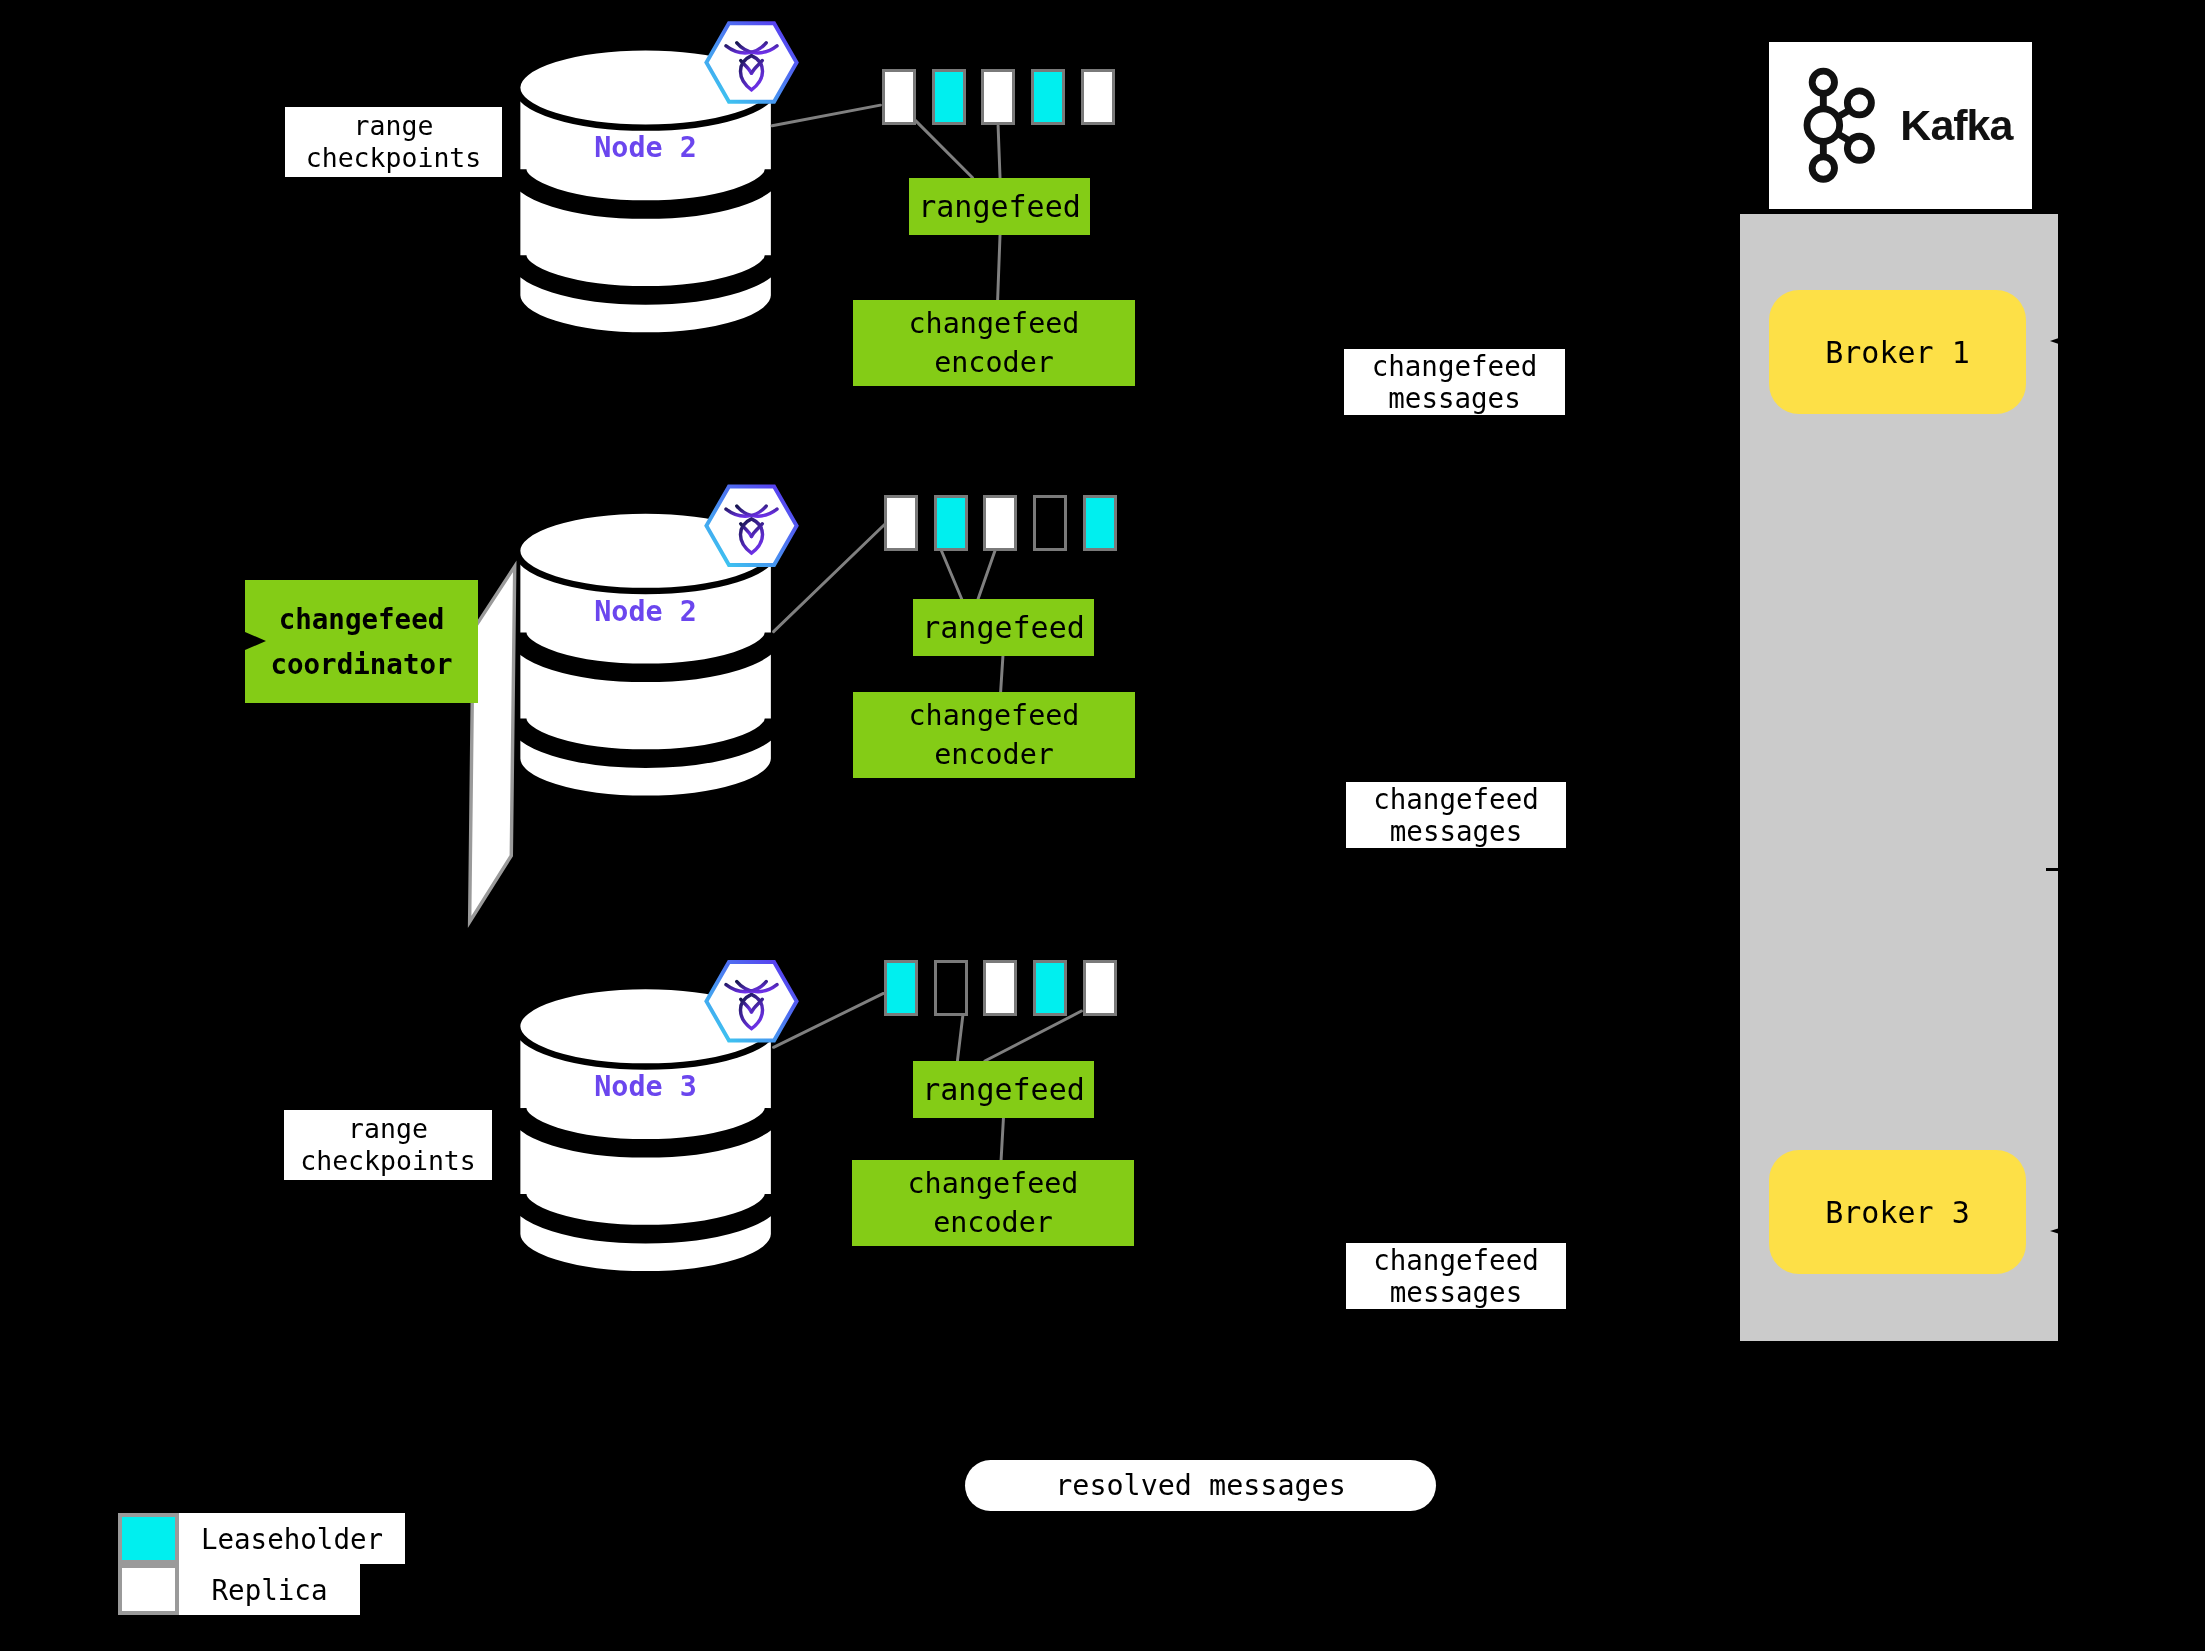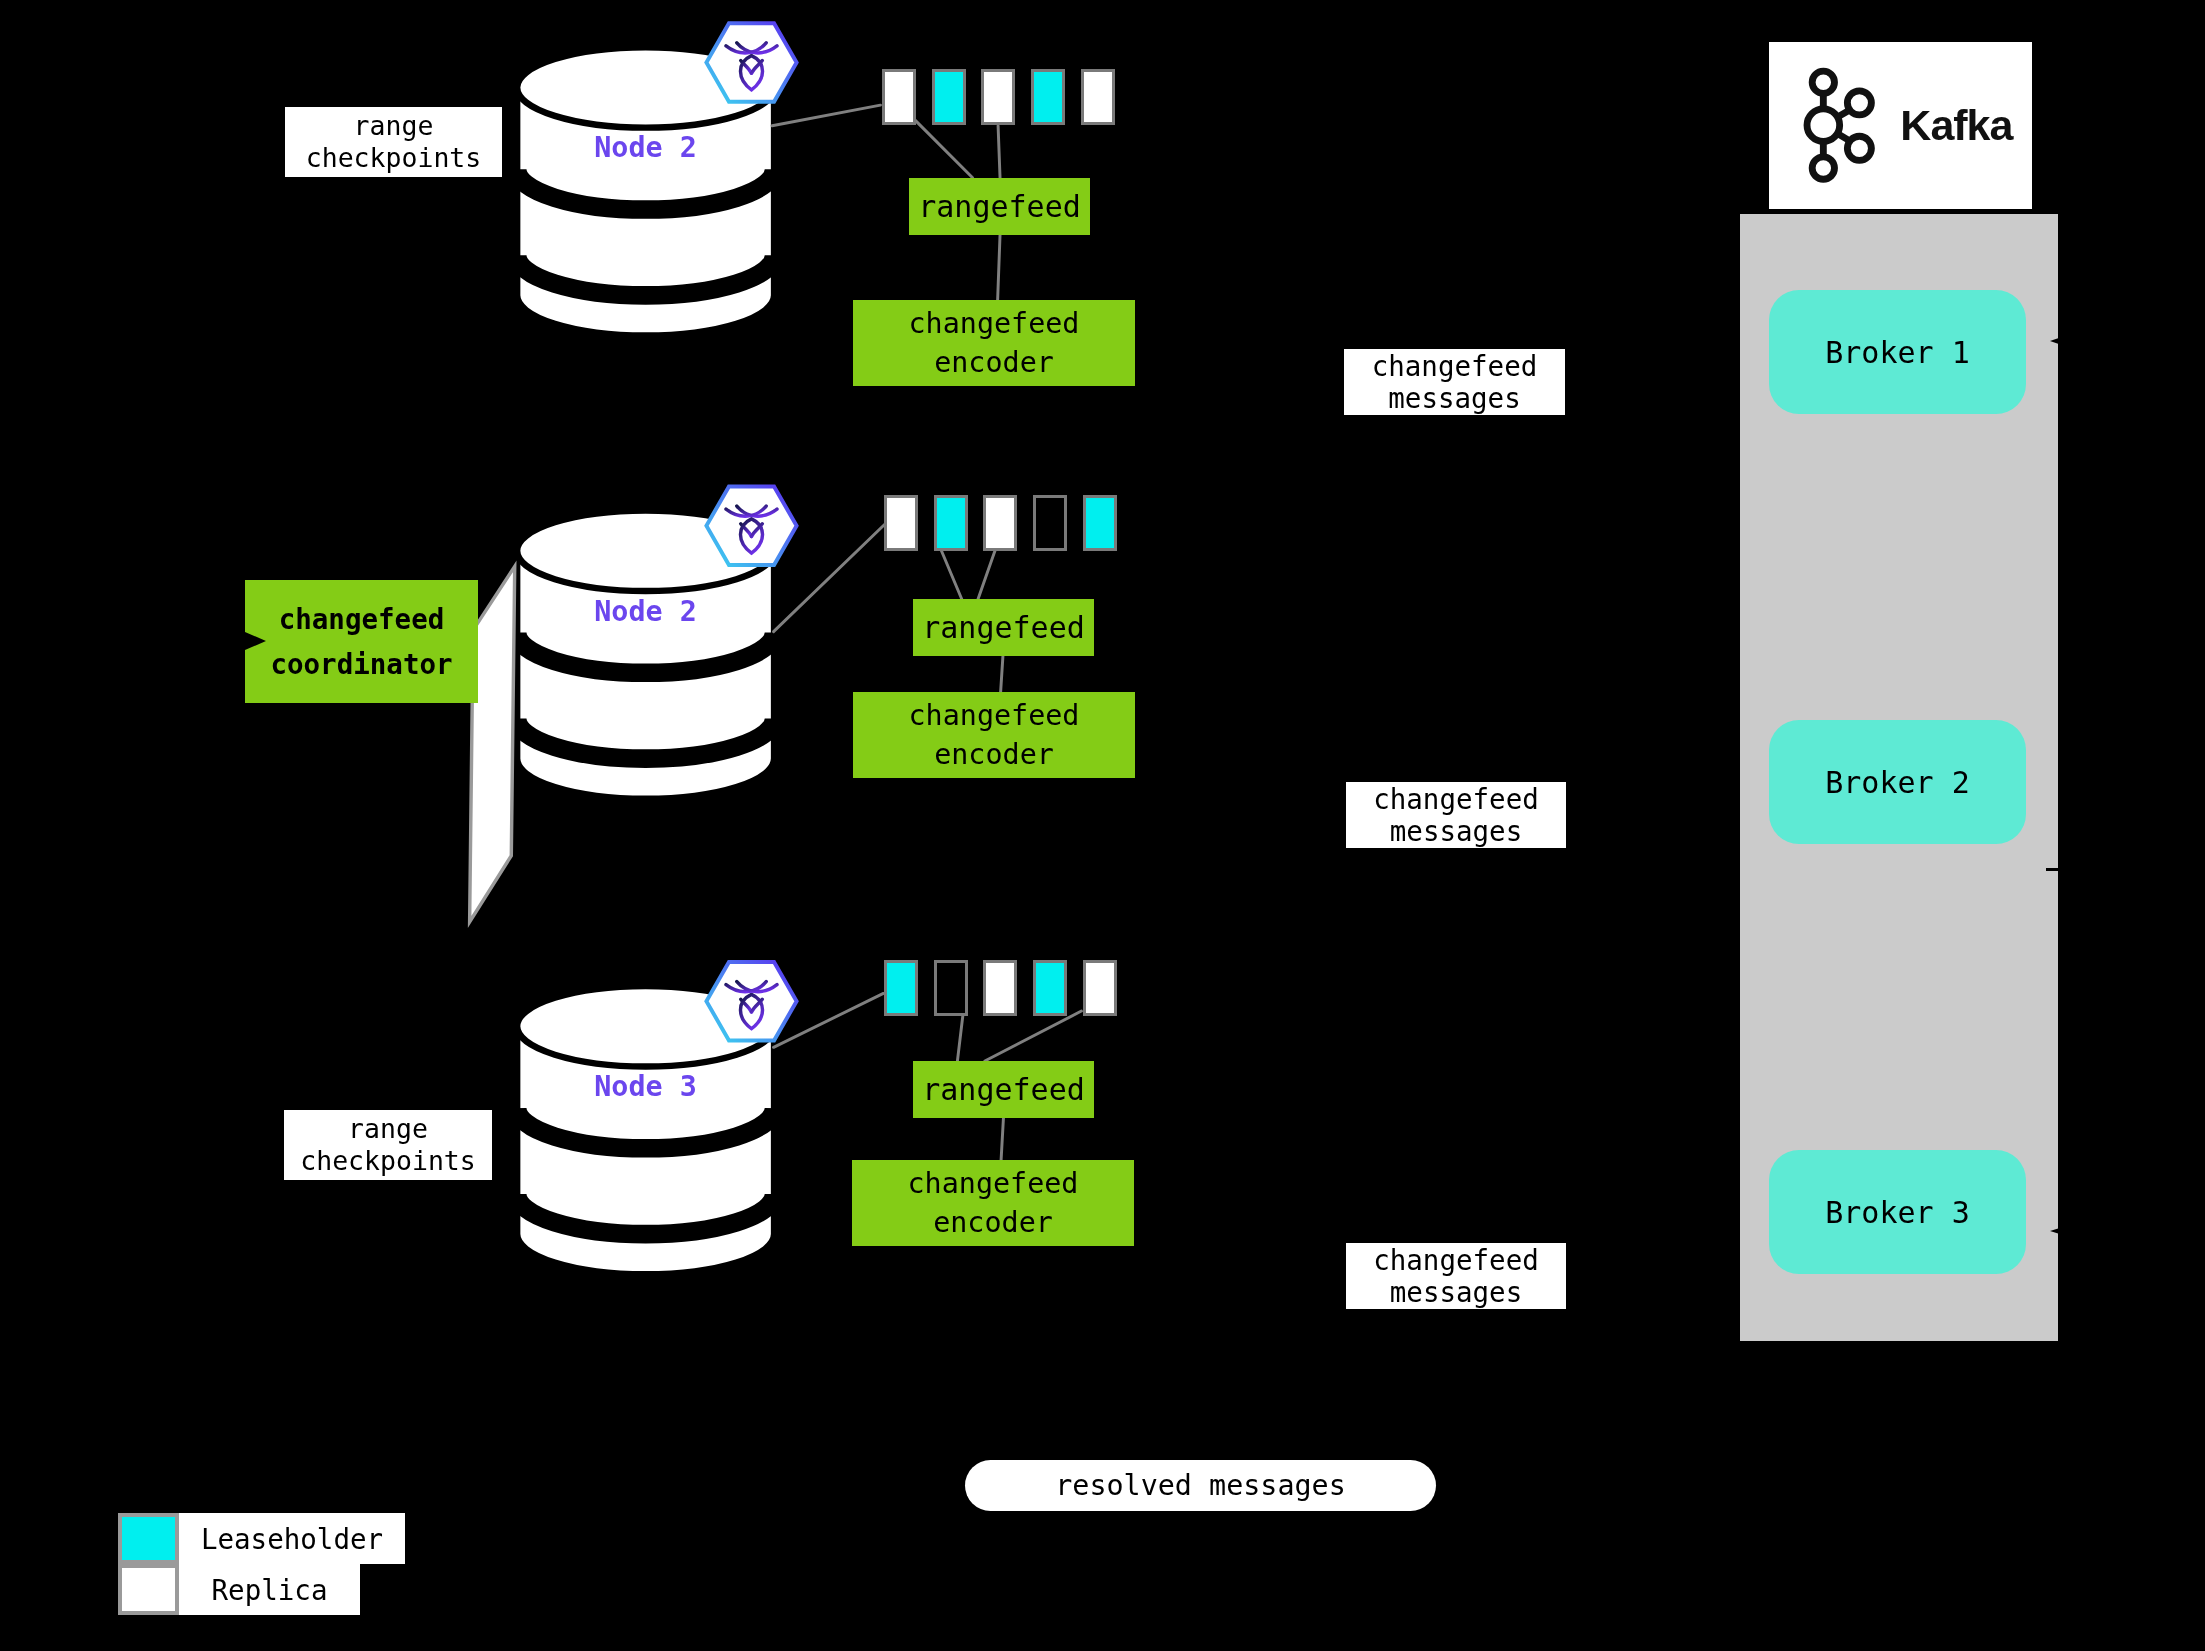--- a/index.html
+++ b/index.html
@@ -23,21 +23,21 @@
   .range-block{width:34px;height:56px;border:3.4px solid #7a7a7a;box-sizing:border-box;}
   .range-block.leaseholder{background:#00efef;}
   .range-block.replica{background:#ffffff;}
   .range-block.empty{background:transparent;}
   
   .kafka-box{position:absolute;left:1769px;top:42px;width:263px;height:167px;background:#fff;
              display:flex;align-items:center;justify-content:center;gap:8.8px;}
   .kafka-word{font-family:"Liberation Sans", sans-serif;font-weight:bold;font-size:43px;
               color:#111;letter-spacing:-1px;}
   .kafka-container{position:absolute;left:1740px;top:214px;width:318px;height:1127px;background:#cbcbcb;}
-  .broker{position:absolute;left:29px;width:257px;height:124px;background:#5eead4;border-radius:30px;
+  .broker{position:absolute;left:29px;width:257px;height:124px;background:#fde047;border-radius:30px;
           display:flex;align-items:center;justify-content:center;font-size:30px;color:#000;}
   
   .oval{position:absolute;left:965px;top:1460px;width:471px;height:51px;background:#fff;
         border-radius:25.5px;display:flex;align-items:center;justify-content:center;
         font-size:28.4px;color:#000;}
   
   .legend-swatch{position:absolute;left:118px;width:61px;height:51px;border:4.4px solid #9a9a9a;
                  box-sizing:border-box;}
   .legend-label{position:absolute;left:179px;height:51px;background:#fff;color:#000;
                 display:flex;align-items:center;justify-content:center;font-size:27.5px;}
@@ -69,21 +69,20 @@
         <circle cx="40" cy="122" r="13"></circle>
         <circle cx="82" cy="46" r="14"></circle>
         <circle cx="82" cy="99" r="14"></circle>
       </g>
     </svg>
     <span class="kafka-word">Kafka</span>
   </div>
 
   <div class="kafka-container">
     <div class="broker" style="top:76px;">Broker 1</div>
-    <div class="broker" style="top:506px;">Broker 2</div>
     <div class="broker" style="top:936px;">Broker 3</div>
   </div>
 
   <svg class="layer" width="2205" height="1652" viewBox="0 0 4498 3369">
     <defs>
       <linearGradient id="hexgrad" x1="0" y1="1" x2="1" y2="0">
         <stop offset="0" stop-color="#3ad6f0"></stop>
         <stop offset="1" stop-color="#5b2ef0"></stop>
       </linearGradient>
       <linearGradient id="bodygrad" x1="0" y1="0" x2="0.6" y2="1">

